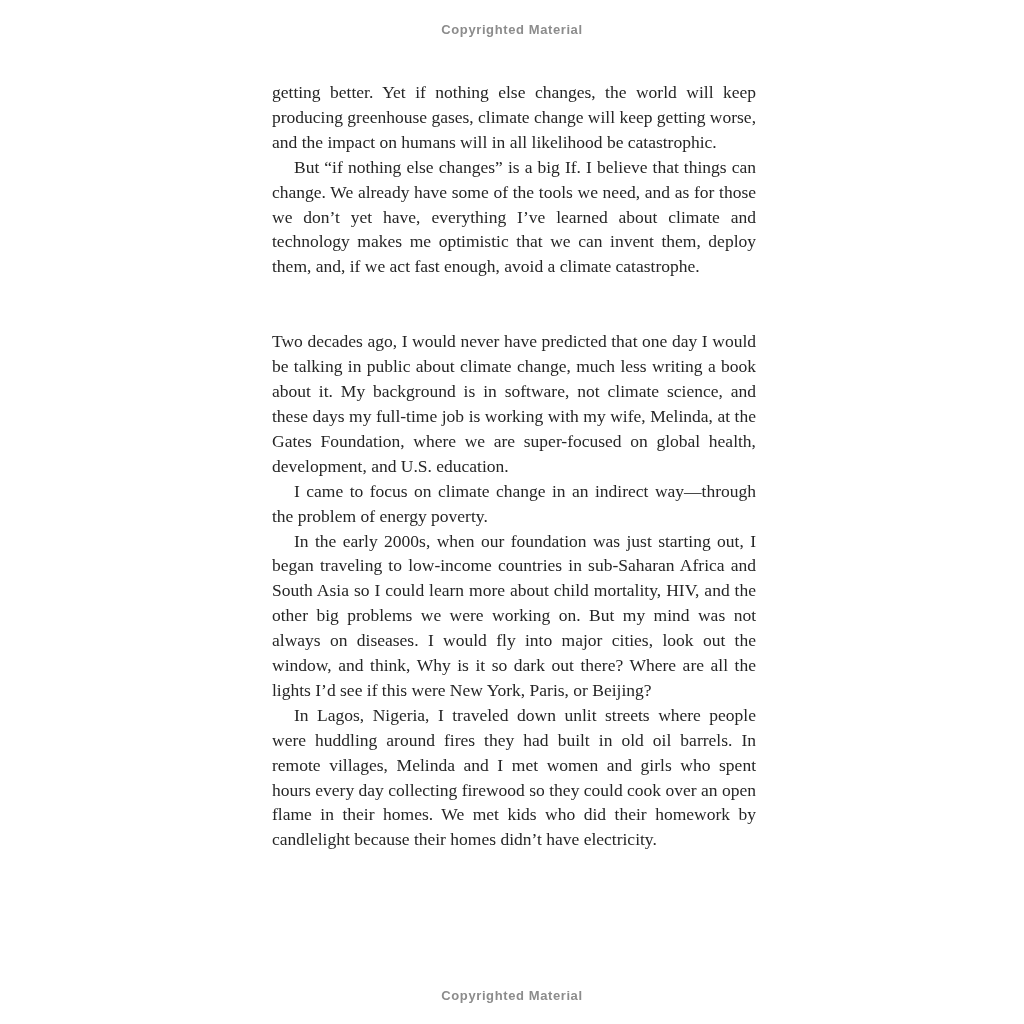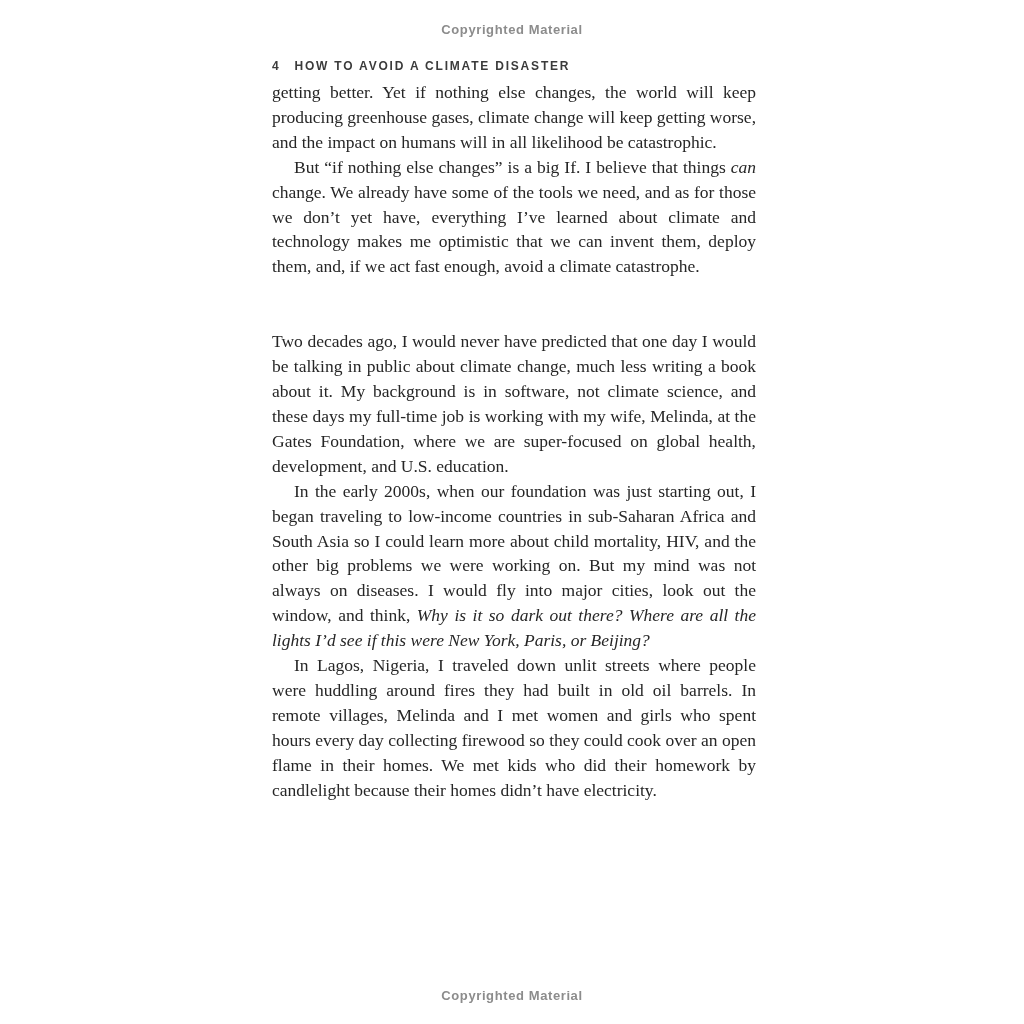--- a/index.html
+++ b/index.html
@@ -44,44 +44,42 @@
     left: 272px;
     width: 484px;
     font-size: 17.5px;
     line-height: 24.9px;
     color: #262626;
     text-align: justify;
   }
   .body-column p { margin: 0; }
   .body-column p.indent { text-indent: 22px; }
   .section-break { height: 50px; }
-  .italic { font-style: italic; }
+  .italic { }
 </style>
 </head>
 <body>
 
 <div class="page">
 
   <div class="copyright-notice copyright-top">Copyrighted Material</div>
 
-  <div class="running-head">
-    <span class="page-number">4</span><span>HOW TO AVOID A CLIMATE DISASTER</span>
-  </div>
 
   <div class="body-column">
 
     <p><span>getting better. Yet if nothing else changes, the world will keep producing greenhouse gases, climate change will keep getting worse, and the impact on humans will in all likelihood be catastrophic.</span></p>
 
     <p class="indent"><span>But “if nothing else changes” is a big If. I believe that things </span><span class="italic">can</span><span> change. We already have some of the tools we need, and as for those we don’t yet have, everything I’ve learned about climate and technology makes me optimistic that we can invent them, deploy them, and, if we act fast enough, avoid a climate catastrophe.</span></p>
 
 
     <div class="section-break"></div>
 
     <p><span>Two decades ago, I would never have predicted that one day I would be talking in public about climate change, much less writing a book about it. My background is in software, not climate science, and these days my full-time job is working with my wife, Melinda, at the Gates Foundation, where we are super-focused on global health, development, and U.S. education.</span></p>
 
+    <p class="indent"><span>I came to focus on climate change in an indirect way—through the problem of energy poverty.</span></p>
 
     <p class="indent"><span>In the early 2000s, when our foundation was just starting out, I began traveling to low-income countries in sub-Saharan Africa and South Asia so I could learn more about child mortality, HIV, and the other big problems we were working on. But my mind was not always on diseases. I would fly into major cities, look out the window, and think, </span><span class="italic">Why is it so dark out there? Where are all the lights I’d see if this were New York, Paris, or Beijing?</span></p>
 
     <p class="indent"><span>In Lagos, Nigeria, I traveled down unlit streets where people were huddling around fires they had built in old oil barrels. In remote villages, Melinda and I met women and girls who spent hours every day collecting firewood so they could cook over an open flame in their homes. We met kids who did their homework by candlelight because their homes didn’t have electricity.</span></p>
 
 
   </div>
 
   <div class="copyright-notice copyright-bottom">Copyrighted Material</div>
 

